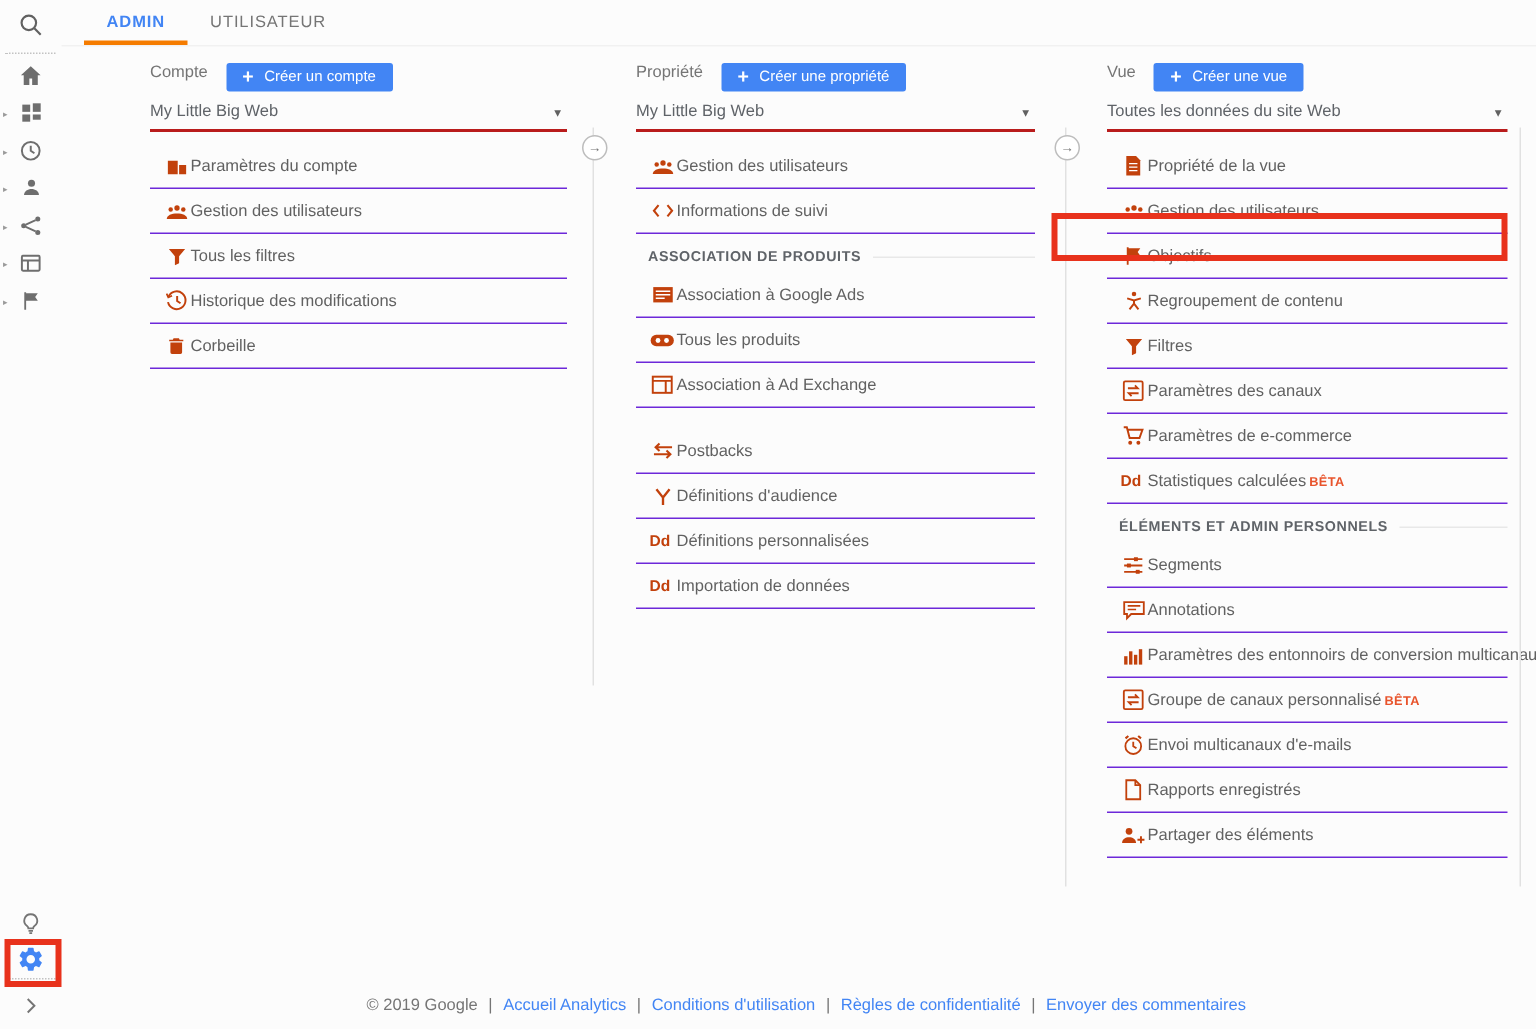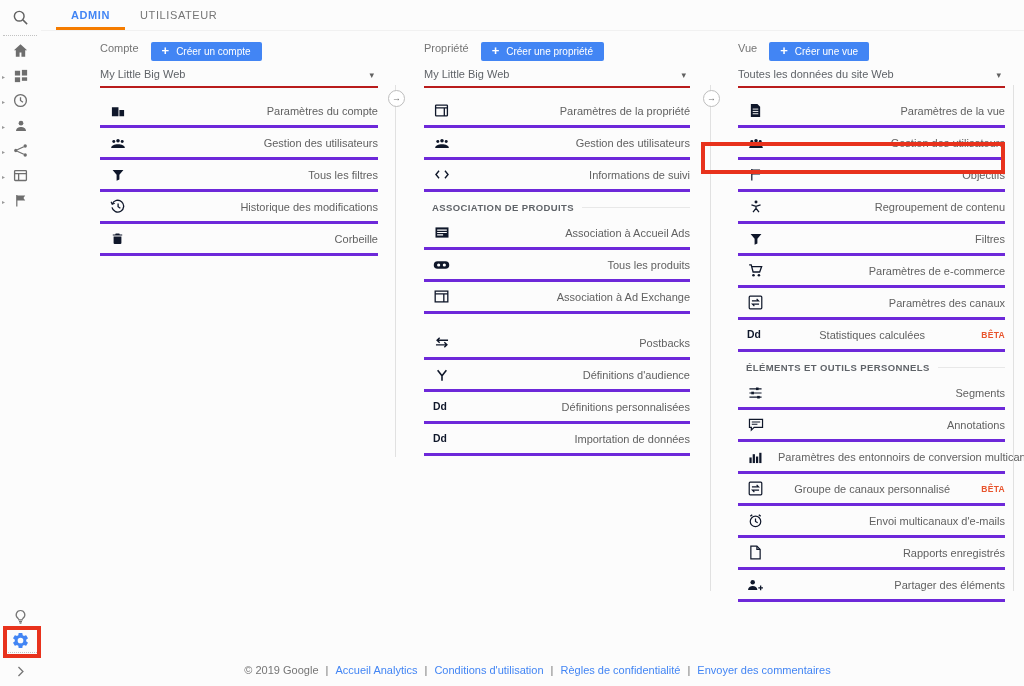--- a/index.html
+++ b/index.html
@@ -29,22 +29,22 @@
   
   .col{position:absolute;top:40px;}
   .label-row{display:flex;height:19px;margin:2px 0 0 14px;gap:12px;}
   .col-label{font-size:11px;color:#757575;}
   .create-btn{background:var(--accent);color:#fff;font-size:10px;border:none;border-radius:2px;padding:3px 11px 4px;display:inline-flex;align-items:center;gap:7px;cursor:pointer;font-family:inherit;}
   .create-btn .plus{font-size:13px;font-weight:bold;line-height:1;margin-top:-1px;}
   .selector-row{display:flex;justify-content:space-between;align-items:flex-end;border-bottom:2px solid #b91c1c;margin:3px 0 0 14px;padding:4px 4px 6px 0;cursor:pointer;}
   .sel-text{font-size:11px;color:#5f6368;}
   .sel-caret{font-size:9px;color:#616161;}
   .items{margin-left:14px;margin-top:8px;}
-  .item{display:flex;align-items:center;height:29px;border-bottom:3px solid #6d28d9;gap:13px;padding-left:8px;cursor:pointer;justify-content:space-between;}
-  .item .icon{width:19px;height:16px;color:#0f172a;display:flex;align-items:center;justify-content:center;flex:none;}
+  .item{display:flex;align-items:center;height:29px;border-bottom:1px solid #6d28d9;padding-left:8px;cursor:pointer;}
+  .item .icon{width:19px;height:16px;color:#c2410c;display:flex;align-items:center;justify-content:center;flex:none;}
   .item .lbl{font-size:11px;color:#616161;white-space:nowrap;}
   .badge{color:var(--beta);font-size:8.5px;font-weight:bold;letter-spacing:.3px;margin-left:2px;}
   .section{display:flex;align-items:center;height:22px;margin-top:4px;padding-left:8px;font-size:9.5px;font-weight:bold;color:#5f6368;letter-spacing:.4px;white-space:nowrap;}
   .section .rule{flex:1;border-top:1px solid #e8e8e8;margin-left:8px;}
   .gap{height:14px;}
   
   .vrule{position:absolute;width:1px;background:#e1e1e1;}
   .col-toggle{position:absolute;width:15px;height:15px;border:1px solid #bdbdbd;border-radius:50%;background:#fff;display:flex;align-items:center;justify-content:center;color:#757575;font-size:9px;line-height:1;cursor:pointer;z-index:3;}
   
   .red-box{position:absolute;border:4px solid var(--red);box-sizing:border-box;z-index:5;pointer-events:none;}
@@ -216,29 +216,20 @@
         <span>Créer une propriété</span>
       </button>
     </div>
     <div class="selector-row">
       <span class="sel-text">My Little Big Web</span>
       <span class="sel-caret">▾</span>
     </div>
     <div class="items">
         <div class="item">
           <span class="icon">
-            <svg width="15" height="15" viewBox="0 0 16 16" fill="none" stroke="currentColor" stroke-width="1.4">
-              <rect x="1.7" y="2.2" width="12.6" height="11.6" rx="0.8"></rect>
-              <path d="M1.7 5.2h12.6M11 5.2v8.6"></path>
-            </svg>
-          </span>
-          <span class="lbl">Paramètres de la propriété</span>
-        </div>
-        <div class="item">
-          <span class="icon">
             <svg width="16" height="14" viewBox="0 0 17 15" fill="currentColor">
               <circle cx="4" cy="6" r="1.6"></circle>
               <circle cx="8.5" cy="5" r="1.9"></circle>
               <circle cx="13" cy="6" r="1.6"></circle>
               <path d="M1.2 12.8c0-2.6 3.4-3.9 7.3-3.9s7.3 1.3 7.3 3.9z"></path>
             </svg>
           </span>
           <span class="lbl">Gestion des utilisateurs</span>
         </div>
         <div class="item">
@@ -253,21 +244,21 @@
           <span>ASSOCIATION DE PRODUITS</span>
           <span class="rule"></span>
         </div>
         <div class="item">
           <span class="icon">
             <svg width="16" height="13" viewBox="0 0 17 14">
               <rect x="1.5" y="1.5" width="14" height="11" fill="currentColor"></rect>
               <path d="M3.3 4.5h10.4M3.3 7h10.4M3.3 9.5h6.4" stroke="#fff" stroke-width="1.2"></path>
             </svg>
           </span>
-          <span class="lbl">Association à Accueil Ads</span>
+          <span class="lbl">Association à Google Ads</span>
         </div>
         <div class="item">
           <span class="icon">
             <svg width="17" height="12" viewBox="0 0 18 12">
               <rect x="0.8" y="2" width="16.4" height="8" rx="4" fill="currentColor"></rect>
               <circle cx="6" cy="6" r="1.7" fill="#fff"></circle>
               <circle cx="12" cy="6" r="1.7" fill="#fff"></circle>
             </svg>
           </span>
           <span class="lbl">Tous les produits</span>
@@ -330,21 +321,21 @@
       <span class="sel-caret">▾</span>
     </div>
     <div class="items">
         <div class="item">
           <span class="icon">
             <svg width="13" height="15" viewBox="0 0 14 16">
               <path d="M2 1h7l3 3v11H2z" fill="currentColor"></path>
               <path d="M4 6.5h6M4 9h6M4 11.5h6" stroke="#fff" stroke-width="1"></path>
             </svg>
           </span>
-          <span class="lbl">Paramètres de la vue</span>
+          <span class="lbl">Propriété de la vue</span>
         </div>
         <div class="item">
           <span class="icon">
             <svg width="16" height="14" viewBox="0 0 17 15" fill="currentColor">
               <circle cx="4" cy="6" r="1.6"></circle>
               <circle cx="8.5" cy="5" r="1.9"></circle>
               <circle cx="13" cy="6" r="1.6"></circle>
               <path d="M1.2 12.8c0-2.6 3.4-3.9 7.3-3.9s7.3 1.3 7.3 3.9z"></path>
             </svg>
           </span>
@@ -371,48 +362,48 @@
         <div class="item">
           <span class="icon">
             <svg width="14" height="14" viewBox="0 0 16 16" fill="currentColor">
               <path d="M1.8 2.2h12.4L9.6 7.8v5.4l-3.2 1.4V7.8z"></path>
             </svg>
           </span>
           <span class="lbl">Filtres</span>
         </div>
         <div class="item">
           <span class="icon">
+            <svg width="15" height="15" viewBox="0 0 16 16" fill="none" stroke="currentColor" stroke-width="1.3">
+              <rect x="1.3" y="1.3" width="13.4" height="13.4" rx="1"></rect>
+              <path d="M4.2 6.2h7l-2-2M11.8 9.8h-7l2 2"></path>
+            </svg>
+          </span>
+          <span class="lbl">Paramètres des canaux</span>
+        </div>
+        <div class="item">
+          <span class="icon">
             <svg width="16" height="15" viewBox="0 0 17 16">
               <path d="M1.2 2h2.2l2 7.6h7l2.1-5.8H4.3" fill="none" stroke="currentColor" stroke-width="1.4"></path>
               <circle cx="5.8" cy="13" r="1.4" fill="currentColor"></circle>
               <circle cx="11.6" cy="13" r="1.4" fill="currentColor"></circle>
             </svg>
           </span>
           <span class="lbl">Paramètres de e-commerce</span>
         </div>
         <div class="item">
           <span class="icon">
-            <svg width="15" height="15" viewBox="0 0 16 16" fill="none" stroke="currentColor" stroke-width="1.3">
-              <rect x="1.3" y="1.3" width="13.4" height="13.4" rx="1"></rect>
-              <path d="M4.2 6.2h7l-2-2M11.8 9.8h-7l2 2"></path>
-            </svg>
-          </span>
-          <span class="lbl">Paramètres des canaux</span>
-        </div>
-        <div class="item">
-          <span class="icon">
             <svg width="17" height="13" viewBox="0 0 18 13">
               <text x="0" y="10.5" font-size="11" font-weight="bold" fill="currentColor" font-family="Liberation Sans, sans-serif">Dd</text>
             </svg>
           </span>
           <span class="lbl">Statistiques calculées</span>
           <span class="badge">BÊTA</span>
         </div>
         <div class="section">
-          <span>ÉLÉMENTS ET OUTILS PERSONNELS</span>
+          <span>ÉLÉMENTS ET ADMIN PERSONNELS</span>
           <span class="rule"></span>
         </div>
         <div class="item">
           <span class="icon">
             <svg width="15" height="14" viewBox="0 0 16 15" fill="none" stroke="currentColor" stroke-width="1.3">
               <path d="M1.5 3h13M1.5 7.5h13M1.5 12h13"></path>
               <rect x="8.5" y="1.6" width="2.8" height="2.8" fill="currentColor" stroke="none"></rect>
               <rect x="3.5" y="6.1" width="2.8" height="2.8" fill="currentColor" stroke="none"></rect>
               <rect x="9.8" y="10.6" width="2.8" height="2.8" fill="currentColor" stroke="none"></rect>
             </svg>

